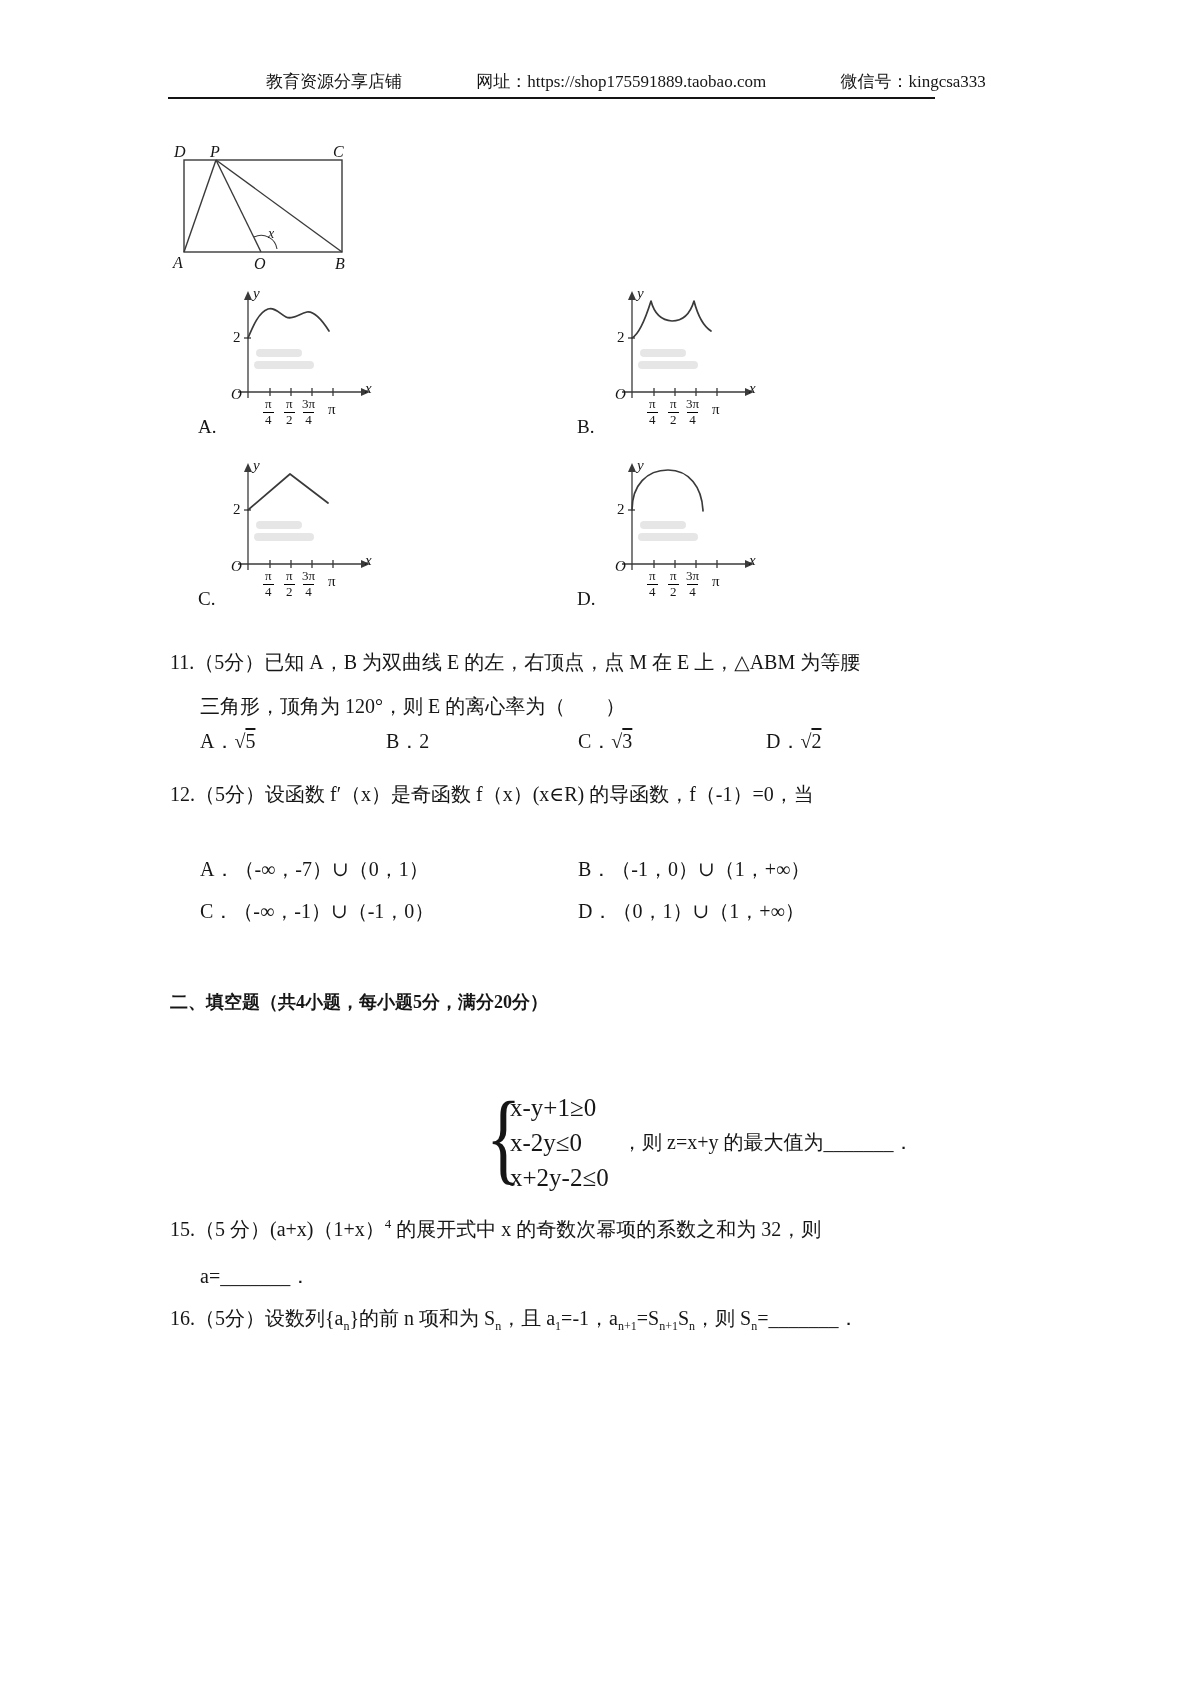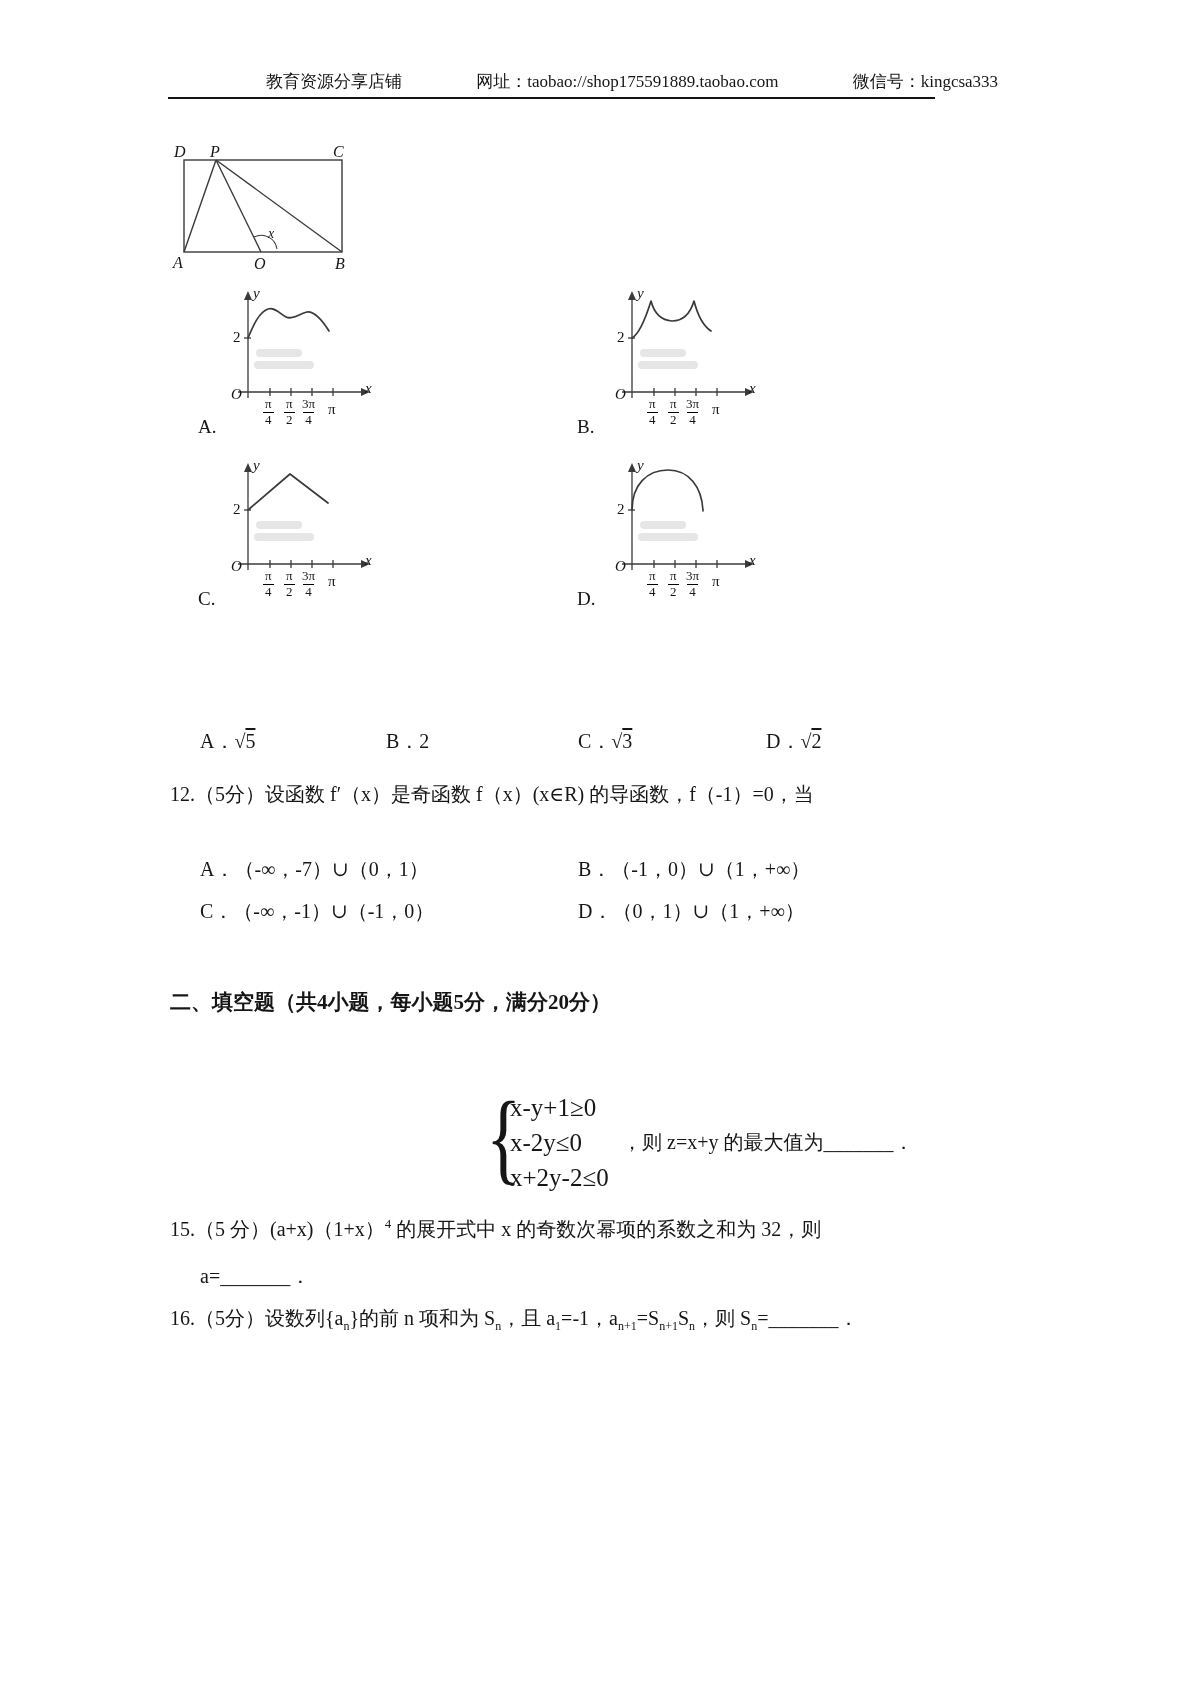--- a/index.html
+++ b/index.html
@@ -37,21 +37,21 @@
   sub{font-size:12px;}
   sup{font-size:13px;}
 </style>
 </head>
 <body>
 
 <div class="page">
 
   <div class="abs hdr" style="left:238px;top:70px">
     <span>教育资源分享店铺</span>
-    <span>网址：taobao://shop175591889.taobao.com</span>
+    <span>网址：https://shop175591889.taobao.com</span>
     <span>微信号：kingcsa333</span>
   </div>
   <div class="abs rule" style="left:168px;top:97px;width:767px"></div>
 
   <div class="abs fig" style="left:170px;top:142px">
     <svg width="185" height="135" viewBox="0 0 185 135">
       <g class="fg">
         <rect x="14" y="18" width="158" height="92"></rect>
         <line x1="46" y1="18" x2="14" y2="110"></line>
         <line x1="46" y1="18" x2="91" y2="110"></line>
@@ -218,34 +218,38 @@
         <span class="den">4</span>
       </span>
     <span class="gl" style="left:104px;top:116px">π</span>
   </div>
 
   <span class="abs gletter" style="left:198px;top:416px">A.</span>
   <span class="abs gletter" style="left:577px;top:416px">B.</span>
   <span class="abs gletter" style="left:198px;top:588px">C.</span>
   <span class="abs gletter" style="left:577px;top:588px">D.</span>
 
+  <div class="abs t" style="left:170px;top:640px">
+    <div>11.（5分）已知 A，B 为双曲线 E 的左，右顶点，点 M 在 E 上，△ABM 为等腰</div>
+    <div class="indent">三角形，顶角为 120°，则 E 的离心率为（　　）</div>
+  </div>
   <span class="abs opt" style="left:200px;top:728px"><span>A．</span><span>√</span><span class="ov">5</span></span>
   <span class="abs opt" style="left:386px;top:728px"><span>B．</span><span>2</span></span>
   <span class="abs opt" style="left:578px;top:728px"><span>C．</span><span>√</span><span class="ov">3</span></span>
   <span class="abs opt" style="left:766px;top:728px"><span>D．</span><span>√</span><span class="ov">2</span></span>
 
   <div class="abs t" style="left:170px;top:772px">
     <div>12.（5分）设函数 f′（x）是奇函数 f（x）(x∈R) 的导函数，f（-1）=0，当</div>
   </div>
   <span class="abs opt" style="left:200px;top:856px">A．（-∞，-7）∪（0，1）</span>
   <span class="abs opt" style="left:578px;top:856px">B．（-1，0）∪（1，+∞）</span>
   <span class="abs opt" style="left:200px;top:898px">C．（-∞，-1）∪（-1，0）</span>
   <span class="abs opt" style="left:578px;top:898px">D．（0，1）∪（1，+∞）</span>
 
-  <div class="abs t bold" style="left:170px;top:980px;font-size:21px">二、填空题（共4小题，每小题5分，满分20分）</div>
+  <div class="abs t bold" style="left:170px;top:980px;font-size:18px">二、填空题（共4小题，每小题5分，满分20分）</div>
 
 
   <span class="abs brace" style="left:486px;top:1086px">{</span>
   <div class="abs" style="left:510px;top:1090px">
     <div class="cons">x-y+1≥0</div>
     <div class="cons">x-2y≤0</div>
     <div class="cons">x+2y-2≤0</div>
   </div>
   <div class="abs t" style="left:622px;top:1120px">，则 z=x+y 的最大值为_______．</div>
 

